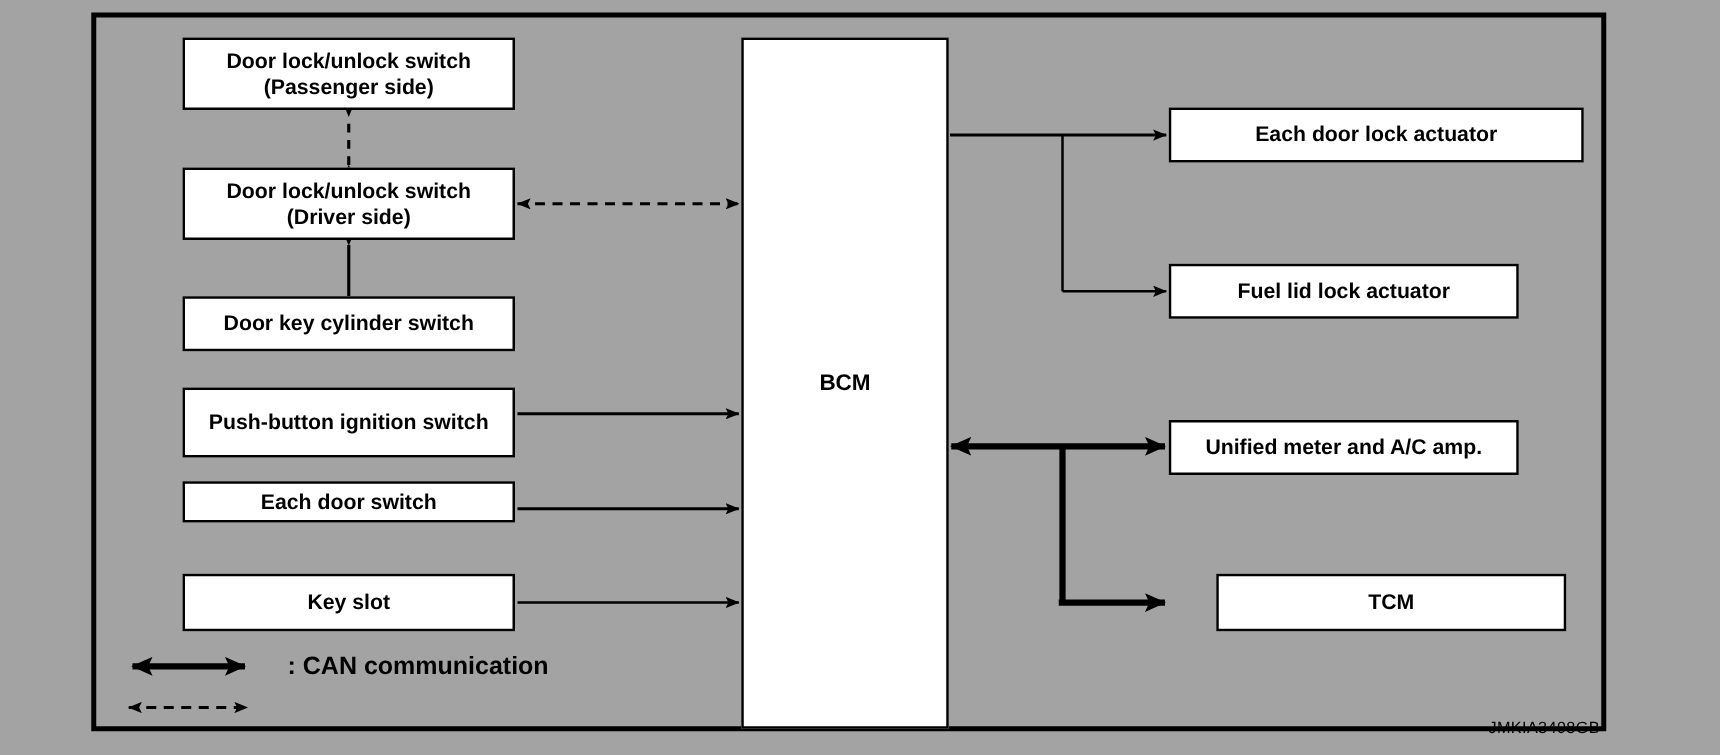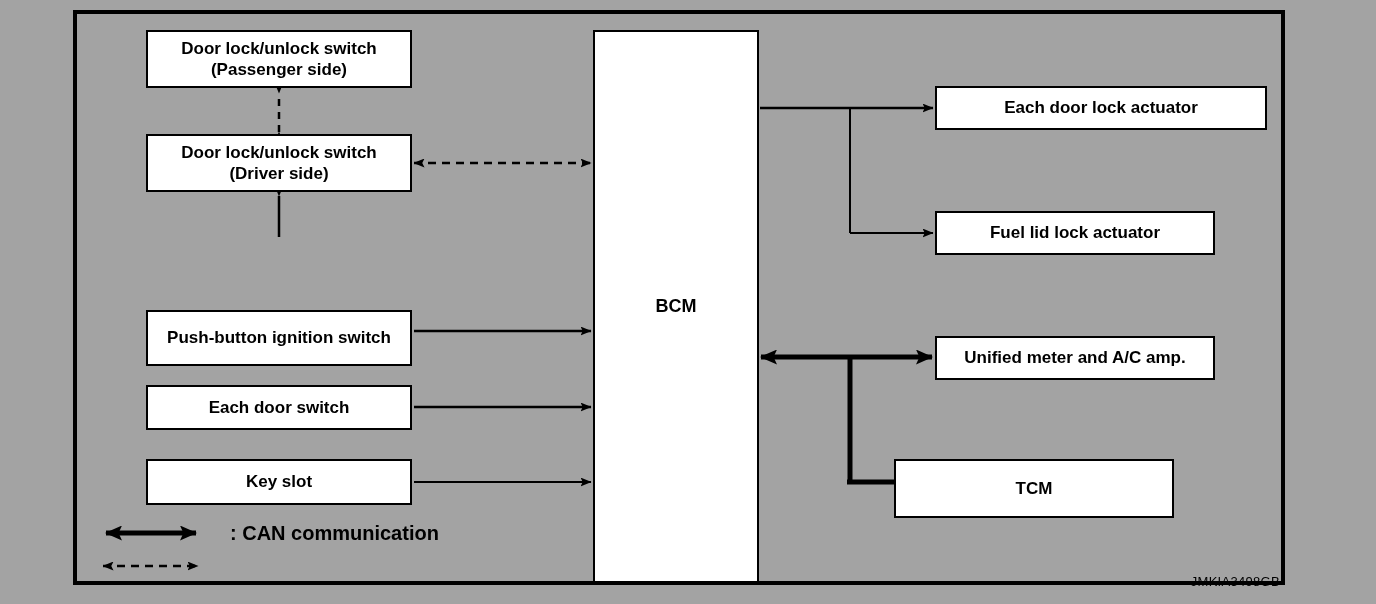--- a/index.html
+++ b/index.html
@@ -54,27 +54,27 @@
   .node-box .node-label {
     display: block;
     padding: 0 6px;
     white-space: pre-line;
   }
   
   #node-dl-passenger { left: 146px; top: 30px;  width: 266px; height: 58px; }
   #node-dl-driver    { left: 146px; top: 134px; width: 266px; height: 58px; }
   #node-key-cyl      { left: 146px; top: 237px; width: 266px; height: 44px; }
   #node-push-btn     { left: 146px; top: 310px; width: 266px; height: 56px; text-align: center; }
-  #node-door-switch  { left: 146px; top: 385px; width: 266px; height: 45px; }
+  #node-door-switch  { left: 146px; top: 385px; width: 266px; height: 33px; }
   #node-key-slot     { left: 146px; top: 459px; width: 266px; height: 46px; }
   #node-bcm          { left: 593px; top: 30px;  width: 166px; height: 553px; font-size: 18px; }
   #node-door-lock-act{ left: 935px; top: 86px;  width: 332px; height: 44px; }
   #node-fuel-lid-act { left: 935px; top: 211px; width: 280px; height: 44px; }
   #node-unified-meter{ left: 935px; top: 336px; width: 280px; height: 44px; }
-  #node-tcm          { left: 894px; top: 459px; width: 280px; height: 59px; }
+  #node-tcm          { left: 973px; top: 459px; width: 280px; height: 46px; }
 
   .legend {
     position: absolute;
     left: 90px;
     top: 520px;
     width: 420px;
     height: 62px;
   }
   .legend-row {
     position: absolute;
@@ -181,20 +181,23 @@
   <div class="node-box" id="node-dl-passenger">
     <span class="node-label">Door lock/unlock switch
 (Passenger side)</span>
   </div>
 
   <div class="node-box" id="node-dl-driver">
     <span class="node-label">Door lock/unlock switch
 (Driver side)</span>
   </div>
 
+  <div class="node-box" id="node-key-cyl">
+    <span class="node-label">Door key cylinder switch</span>
+  </div>
 
   <div class="node-box" id="node-push-btn">
     <span class="node-label">Push-button ignition switch</span>
   </div>
 
   <div class="node-box" id="node-door-switch">
     <span class="node-label">Each door switch</span>
   </div>
 
   <div class="node-box" id="node-key-slot">

